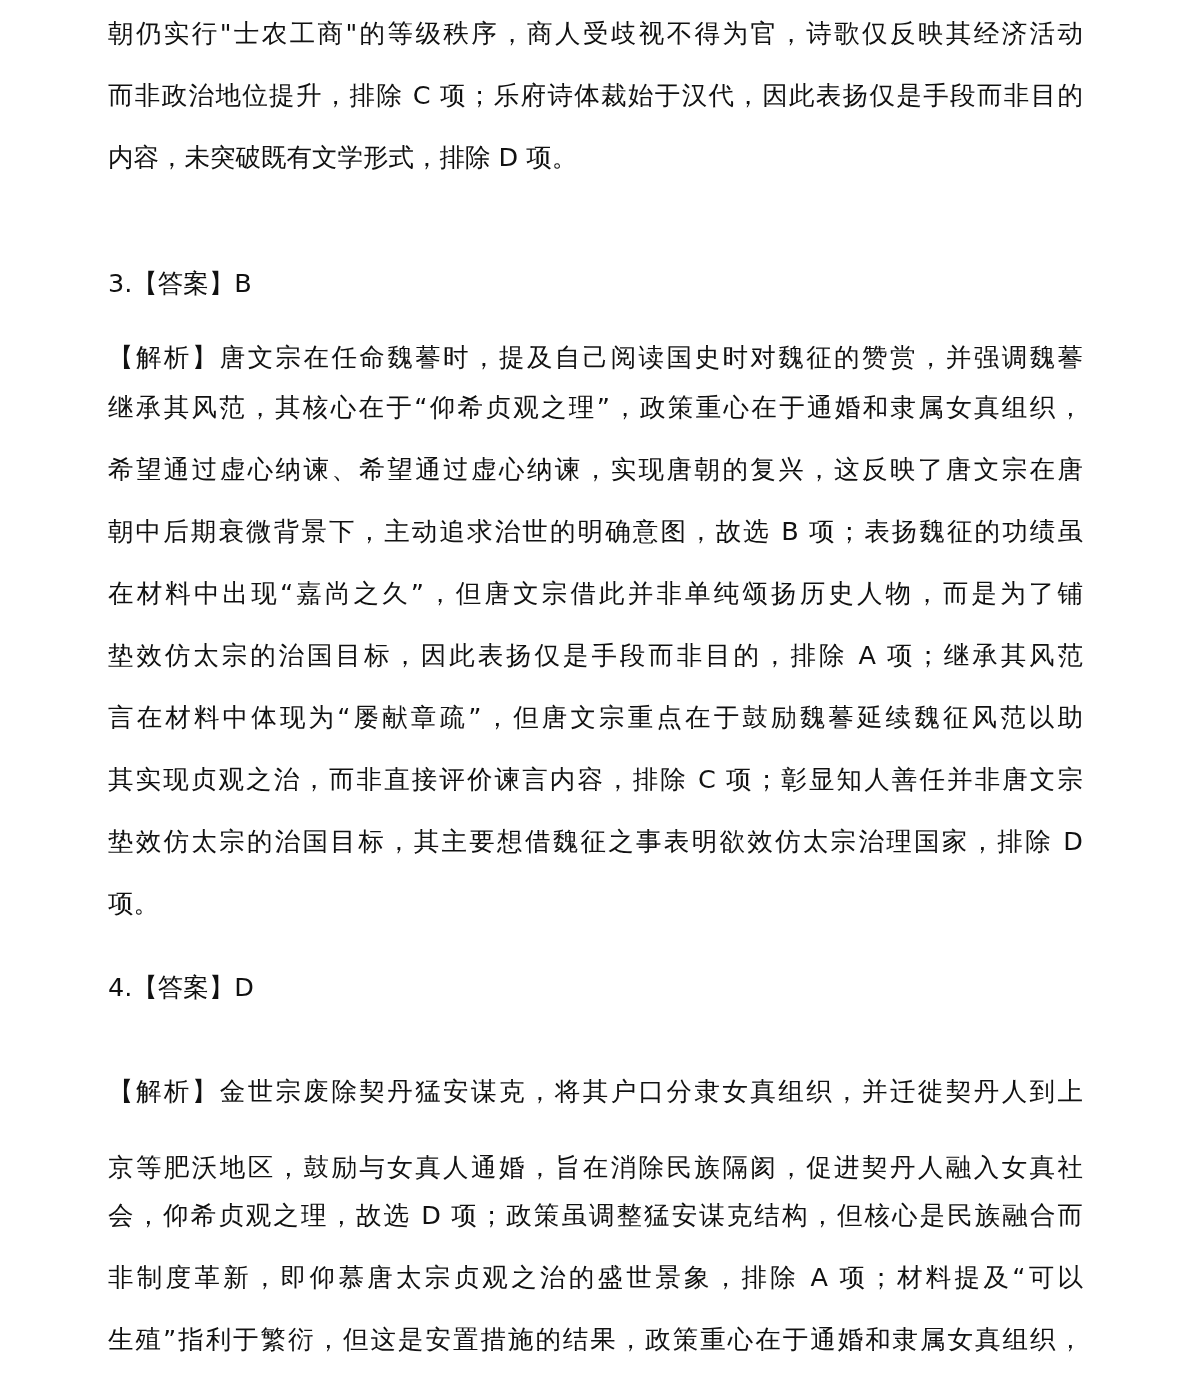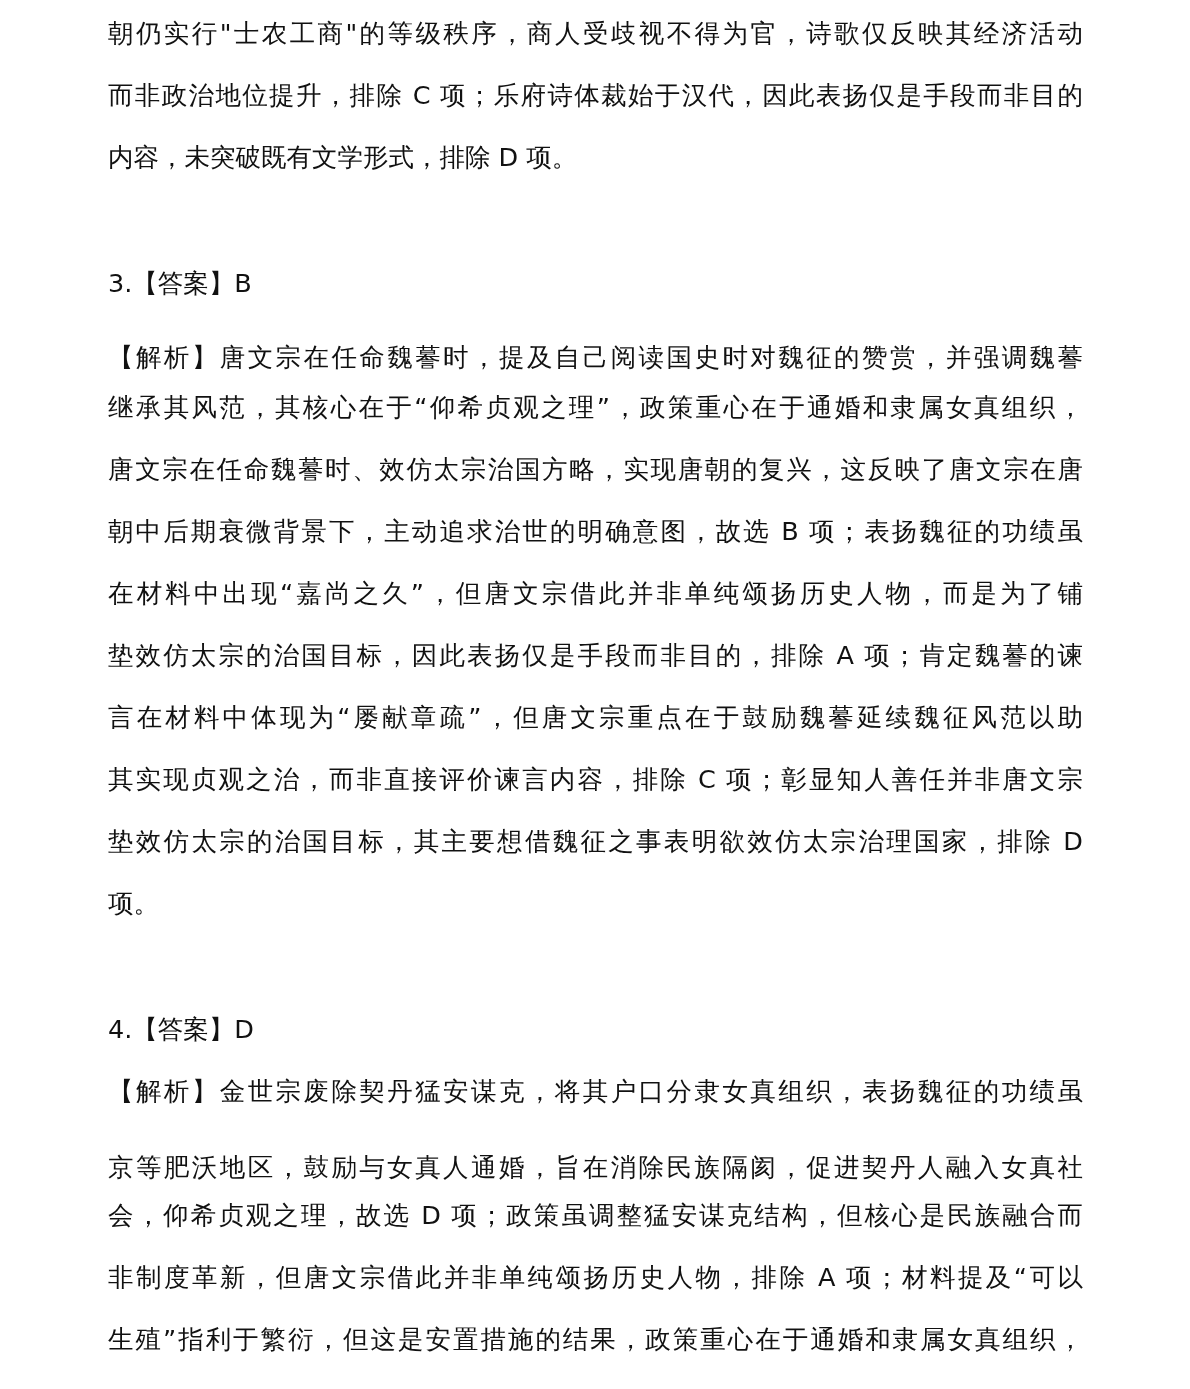--- a/index.html
+++ b/index.html
@@ -48,32 +48,32 @@
   <div>
     <div class="line" style="top:2px">朝仍实行"士农工商"的等级秩序，商人受歧视不得为官，诗歌仅反映其经济活动</div>
     <div class="line" style="top:64px">而非政治地位提升，排除 C 项；乐府诗体裁始于汉代，因此表扬仅是手段而非目的</div>
     <div class="line last" style="top:126px">内容，未突破既有文学形式，排除 D 项。</div>
   </div>
 
   <div>
     <div class="line heading" style="top:252px">3.【答案】B</div>
     <div class="line" style="top:326px">【解析】唐文宗在任命魏謩时，提及自己阅读国史时对魏征的赞赏，并强调魏謩</div>
     <div class="line" style="top:376px">继承其风范，其核心在于“仰希贞观之理”，政策重心在于通婚和隶属女真组织，</div>
-    <div class="line" style="top:438px">唐文宗在任命魏謩时、效仿太宗治国方略，实现唐朝的复兴，这反映了唐文宗在唐</div>
+    <div class="line" style="top:438px">希望通过虚心纳谏、希望通过虚心纳谏，实现唐朝的复兴，这反映了唐文宗在唐</div>
     <div class="line" style="top:500px">朝中后期衰微背景下，主动追求治世的明确意图，故选 B 项；表扬魏征的功绩虽</div>
     <div class="line" style="top:562px">在材料中出现“嘉尚之久”，但唐文宗借此并非单纯颂扬历史人物，而是为了铺</div>
-    <div class="line" style="top:624px">垫效仿太宗的治国目标，因此表扬仅是手段而非目的，排除 A 项；肯定魏謩的谏</div>
+    <div class="line" style="top:624px">垫效仿太宗的治国目标，因此表扬仅是手段而非目的，排除 A 项；继承其风范</div>
     <div class="line" style="top:686px">言在材料中体现为“屡献章疏”，但唐文宗重点在于鼓励魏謩延续魏征风范以助</div>
     <div class="line" style="top:748px">其实现贞观之治，而非直接评价谏言内容，排除 C 项；彰显知人善任并非唐文宗</div>
     <div class="line" style="top:810px">垫效仿太宗的治国目标，其主要想借魏征之事表明欲效仿太宗治理国家，排除 D</div>
     <div class="line last" style="top:872px">项。</div>
   </div>
 
   <div>
-    <div class="line heading" style="top:998px">4.【答案】D</div>
-    <div class="line" style="top:1060px">【解析】金世宗废除契丹猛安谋克，将其户口分隶女真组织，表扬魏征的功绩虽</div>
+    <div class="line heading" style="top:956px">4.【答案】D</div>
+    <div class="line" style="top:1060px">【解析】金世宗废除契丹猛安谋克，将其户口分隶女真组织，并迁徙契丹人到上</div>
     <div class="line" style="top:1136px">京等肥沃地区，鼓励与女真人通婚，旨在消除民族隔阂，促进契丹人融入女真社</div>
     <div class="line" style="top:1184px">会，仰希贞观之理，故选 D 项；政策虽调整猛安谋克结构，但核心是民族融合而</div>
-    <div class="line" style="top:1246px">非制度革新，但唐文宗借此并非单纯颂扬历史人物，排除 A 项；材料提及“可以</div>
+    <div class="line" style="top:1246px">非制度革新，即仰慕唐太宗贞观之治的盛世景象，排除 A 项；材料提及“可以</div>
     <div class="line" style="top:1308px">生殖”指利于繁衍，但这是安置措施的结果，政策重心在于通婚和隶属女真组织，</div>
   </div>
 
 </div>
 
 </body></html>

